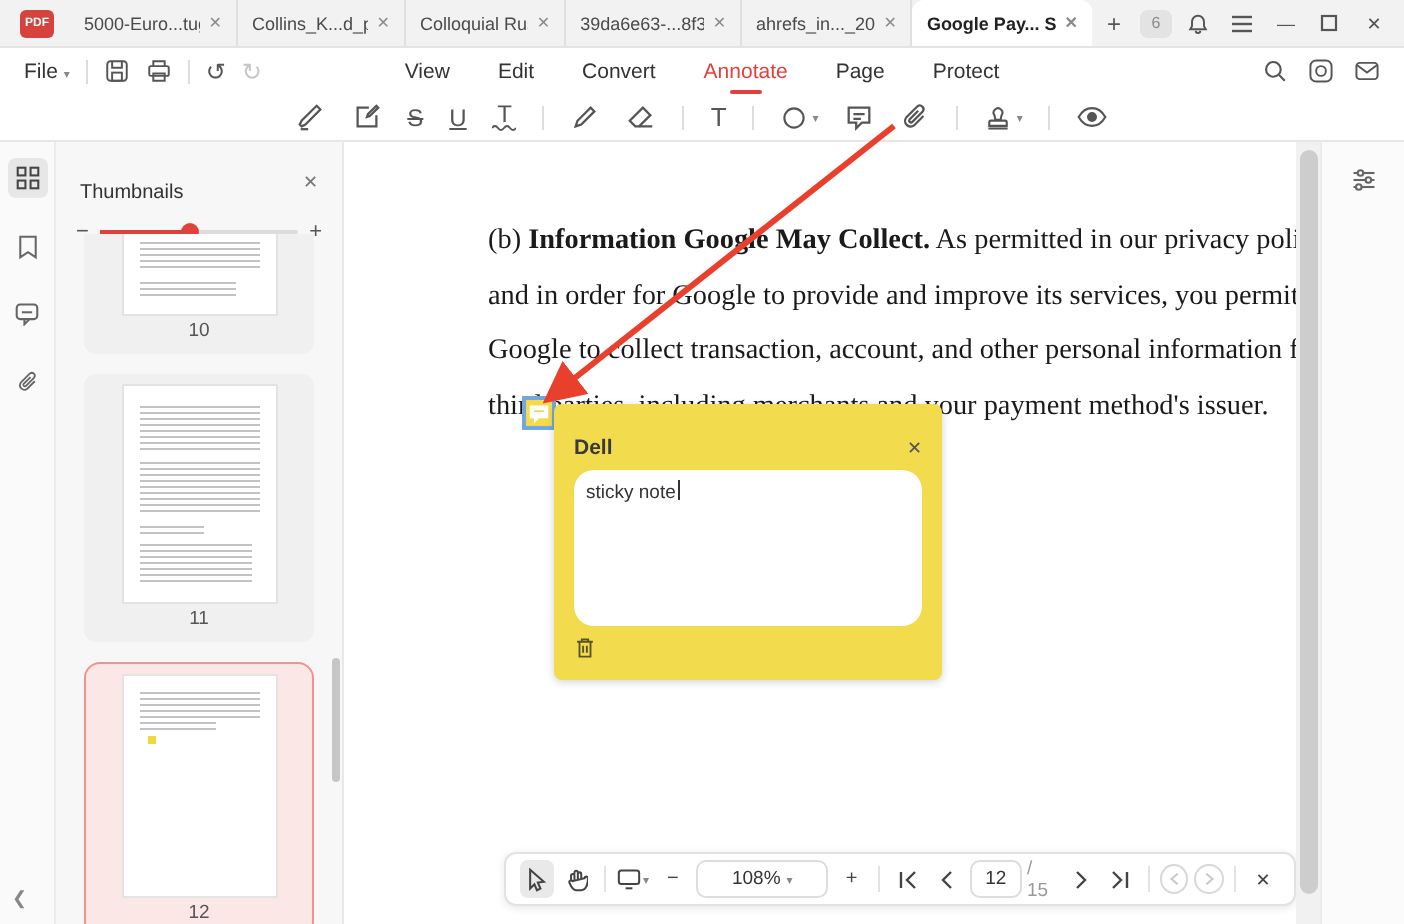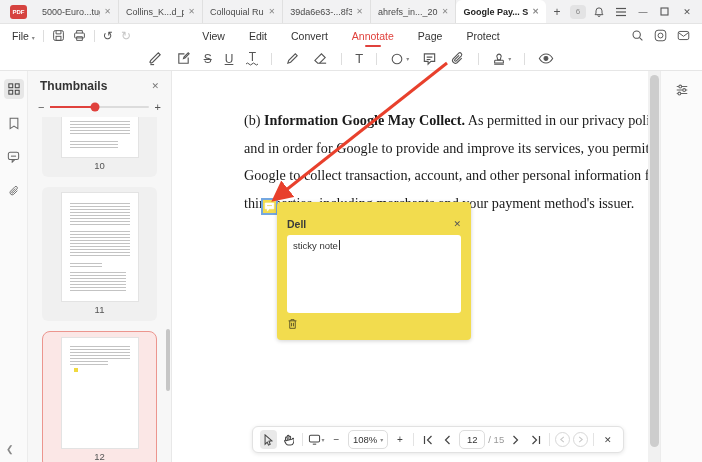--- a/index.html
+++ b/index.html
@@ -53,21 +53,21 @@
     border-right:1px solid #ececec; display:flex; flex-direction:column; align-items:center;
     padding-top:8px; gap:14px; }
   .strip-btn { width:20px; height:20px; display:flex; align-items:center; justify-content:center;
     border-radius:4px; color:#666; }
   .strip-btn.active { background:#e7e7e7; color:#444; }
   .strip-collapse { position:absolute; bottom:8px; left:6px; color:#888; font-size:9px; }
 
   .thumbpanel { position:absolute; top:71px; left:28px; bottom:0; width:144px; background:#f7f7f7;
     border-right:1px solid #e8e8e8; }
   .tp-head { display:flex; justify-content:space-between; align-items:center; padding:8px 12px 4px; }
-  .tp-title { font-size:12px; font-weight:bold; color:#333; }
+  .tp-title { font-size:10px; font-weight:normal; color:#333;margin-top:12px; }
   .tp-close { color:#777; font-size:9px; }
   .tp-slider { display:flex; align-items:center; gap:6px; padding:4px 10px 6px; }
   .sl-minus,.sl-plus { color:#555; font-size:11px; }
   .sl-track { position:relative; flex:1; height:2px; background:#dcdcdc; border-radius:1px; }
   .sl-fill { position:absolute; left:0; top:0; height:2px; width:45%; background:#e0413c; }
   .sl-knob { position:absolute; left:45%; top:50%; transform:translate(-50%,-50%); width:9px;
     height:9px; border-radius:50%; background:#e0413c; }
   .thumbs { position:absolute; top:46px; left:0; right:0; bottom:0; overflow:hidden; }
   .thumb-card { margin:0 14px 10px 14px; background:#f0f0f0; border-radius:6px; padding:6px 10px 2px;
     text-align:center; }
@@ -85,41 +85,41 @@
   .doc-text .ln { height:27.5px; line-height:27.5px; white-space:nowrap; }
 
   .note-anchor { position:absolute; left:89px; top:127px; width:17px; height:17px;
     background:#f2dc4e; border:2px solid #74a7e0; display:flex; align-items:center; justify-content:center; }
   .note-popup { position:absolute; left:105px; top:131px; width:194px; height:138px;
     background:#f2dc4e; border-radius:4px; box-shadow:0 1px 4px rgba(0,0,0,.18); padding:7px 10px; }
   .np-head { display:flex; justify-content:space-between; align-items:center;margin-top:9px; }
   .np-author { font-size:10.5px; font-weight:bold; color:#3a3a3a; }
   .np-close { font-size:9px; color:#555; }
   .np-date { font-size:8.5px; color:#4a4a4a; margin-top:5px; }
-  .np-body { margin-top:5px; width:174px; height:78px; background:#fff; border-radius:3px;
+  .np-body { margin-top:5px; width:174px; height:78px; background:#fff; border-radius:10px;
     padding:5px 6px; font-size:9.5px; color:#333; }
   .caret { display:inline-block; width:1px; height:10px; background:#333; vertical-align:-1px; margin-left:1px; }
   .np-foot { margin-top:5px; }
 
   .vscroll { position:absolute; top:71px; right:42px; bottom:0; width:12px; background:#f1f1f1; }
   .vscroll .vthumb { position:absolute; top:4px; left:1.5px; width:9px; height:372px; background:#cdcdcd; border-radius:5px; }
 
   .rightpanel { position:absolute; top:71px; right:0; bottom:0; width:42px; background:#fbfbfb;
     border-left:1px solid #ececec; display:flex; justify-content:center; padding-top:12px; }
 
   
   .bottombar { position:absolute; left:252px; top:426px; height:27px; background:#fff;
     border:1px solid #e2e2e2; border-radius:6px; box-shadow:0 1px 4px rgba(0,0,0,.10);
     display:flex; align-items:center; gap:3px; padding:0 7px; font-size:10px; color:#444; z-index:30; }
   .bb-btn { display:flex; align-items:center; justify-content:center; min-width:17px; height:19px;
     border-radius:4px; color:#444; }
   .bb-btn.active { background:#e9e9e9; }
   .bb-div { width:1px; height:13px; background:#e3e3e3; margin:0 2px; }
   .zoom-box { display:flex; align-items:center; gap:3px; border:1px solid #ddd; border-radius:5px;
-    height:19px; padding:0 4px; font-size:9.5px; color:#333; }
+    height:19px; padding:0 17px; font-size:9.5px; color:#333; }
   .page-box { border:1px solid #ddd; border-radius:5px; height:19px; width:26px; text-align:center;
     line-height:18px; font-size:9.5px; color:#333; }
   .page-total { color:#999; font-size:9.5px; }
   .circ { width:15px; height:15px; border:1px solid #d8d8d8; border-radius:50%; display:flex;
     align-items:center; justify-content:center; font-size:8px; color:#c8c8c8; }
 
   .arrow-overlay { position:absolute; top:0; left:0; width:702px; height:462px; z-index:50; pointer-events:none; }
 </style>
 </head>
 <body>

